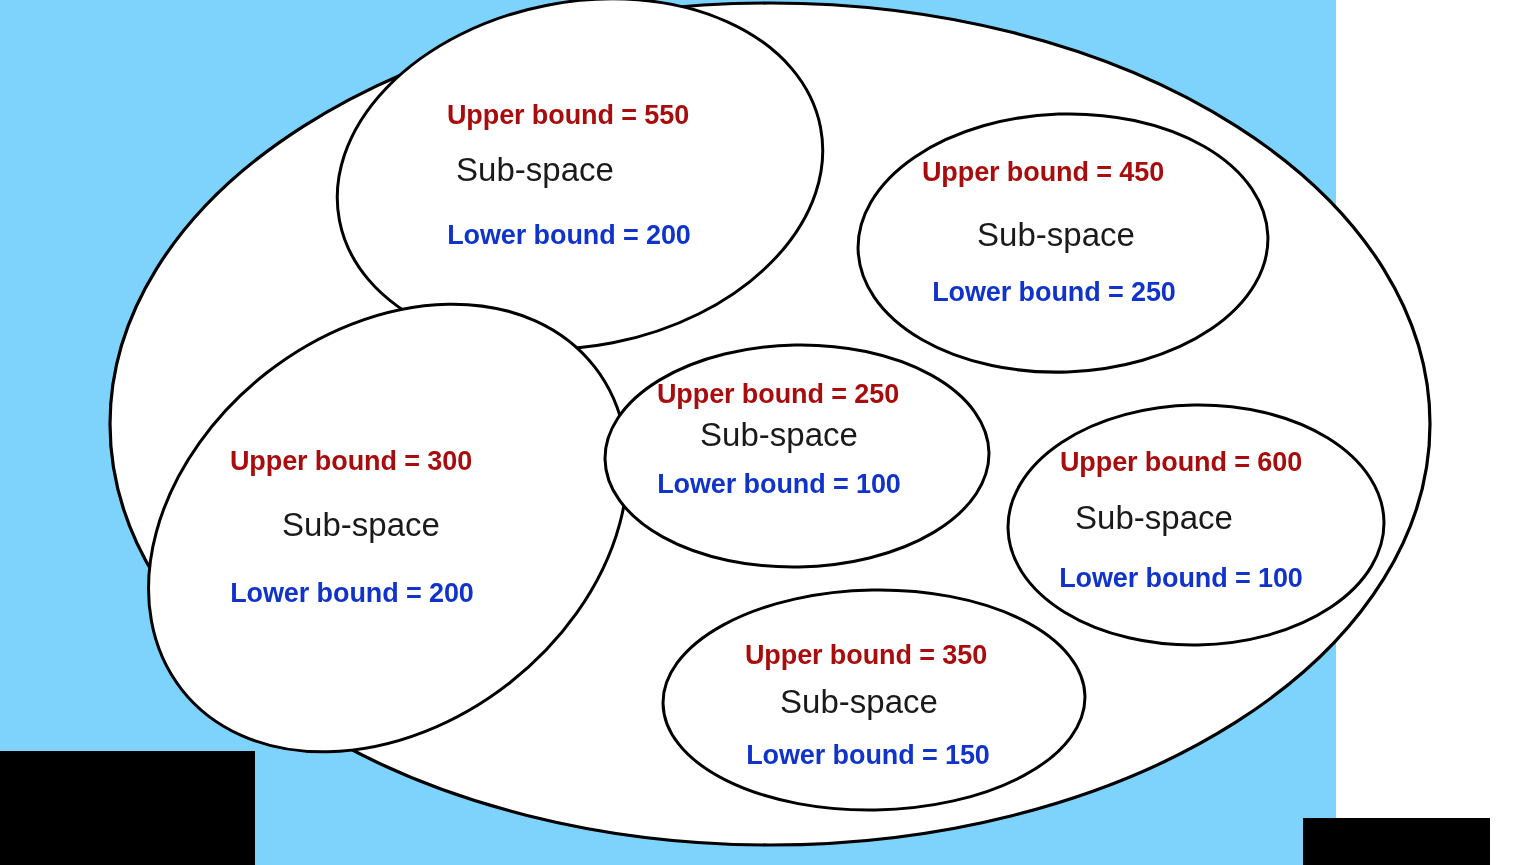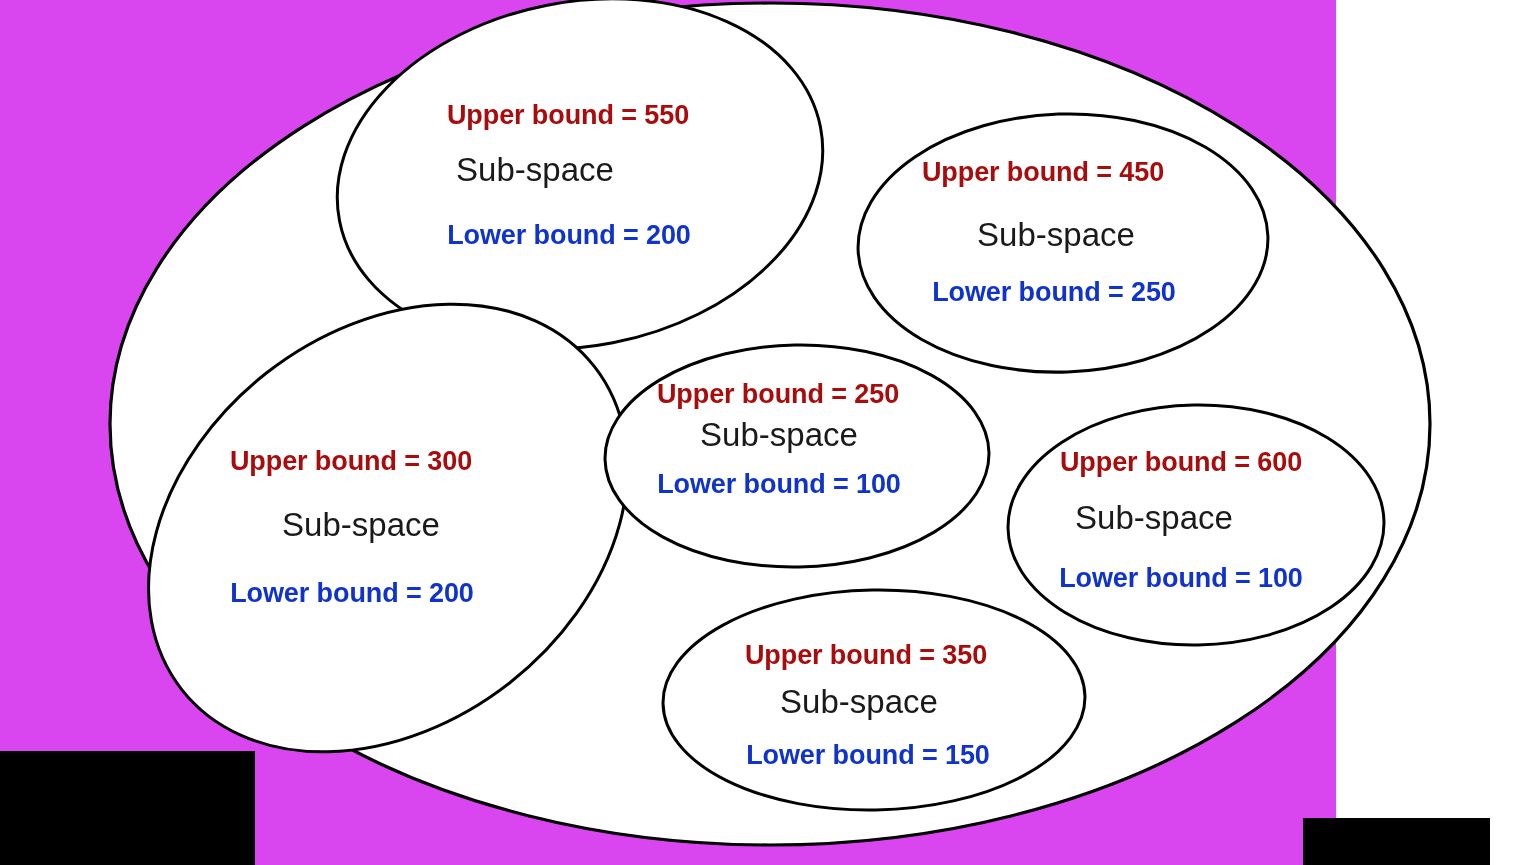--- a/index.html
+++ b/index.html
@@ -11,21 +11,21 @@
   body {
     width: 1538px;
     height: 865px;
     overflow: hidden;
     font-family: "Liberation Sans", sans-serif;
   }
   #canvas-root {
     position: relative;
     width: 1336px;
     height: 865px;
-    background: #d946ef;
+    background: #7dd3fc;
   }
   svg#diagram {
     position: absolute;
     top: 0;
     left: 0;
     width: 1538px;
     height: 865px;
     display: block;
   }
   .ellipse-shape {

